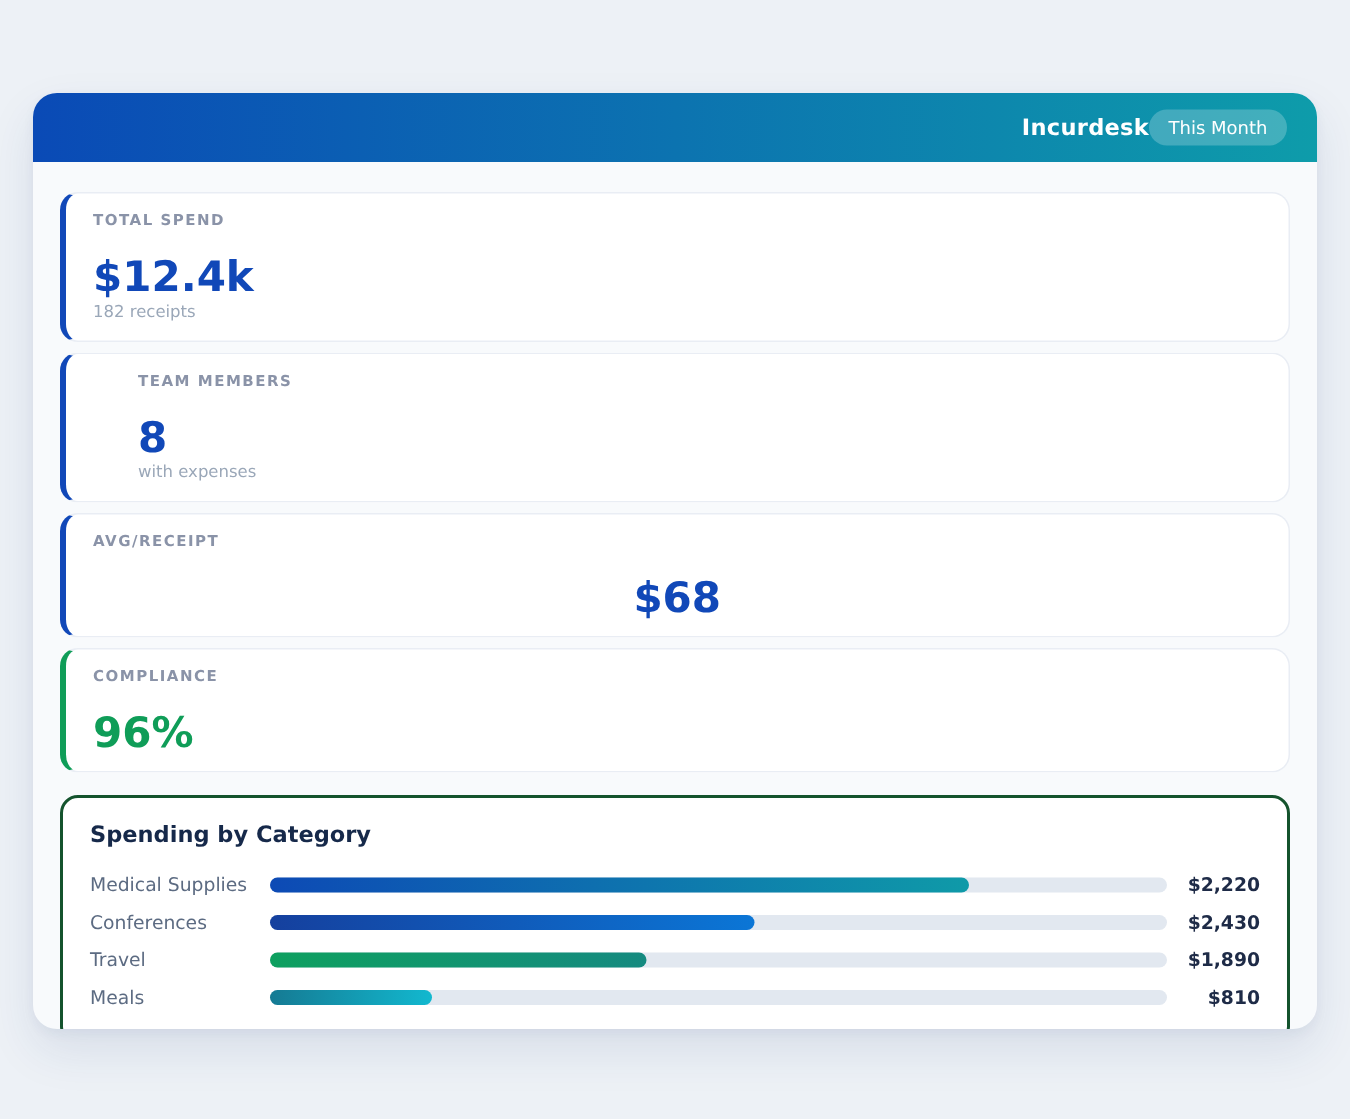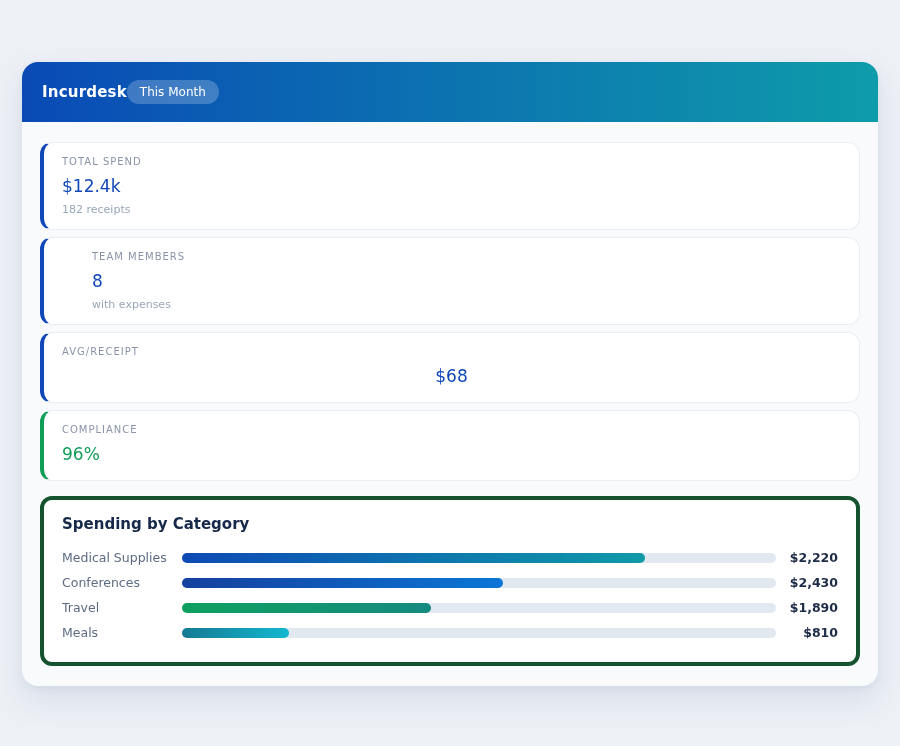--- a/index.html
+++ b/index.html
@@ -12,55 +12,55 @@
   }
   .app-window {
     position:absolute; left:22px; top:62px;
     width:856px; height:624px;
     background:#f8fafc;
     border-radius:16px;
     box-shadow:0 14px 32px rgba(30,60,120,0.10), 0 3px 8px rgba(30,60,120,0.05);
     overflow:hidden;
   }
   .header {
-    height:60px;
+    height:46px;
     background:linear-gradient(90deg,#0a4ab6 0%,#0e9caa 100%);
-    display:flex; align-items:center; justify-content:flex-start;
+    display:flex; align-items:center; justify-content:flex-end;
     padding:0 20px;
   }
   .app-title { color:#ffffff; font-size:15px; font-weight:bold; letter-spacing:0.2px; }
   .period-badge {
     background:rgba(255,255,255,0.22);
     color:#ffffff; font-size:12px; font-weight:normal;
     padding:5px 13px; border-radius:999px;
     border:none; cursor:pointer;
     font-family:inherit;
   }
   .content { padding:20px 18px 22px; }
   .stat-card {
     background:#ffffff;
     border:1px solid #e9edf4;
     border-left:4px solid #1148b8;
     border-radius:12px;
     padding:12px 18px;
     margin-bottom:7px;
   }
   .stat-label {
-    font-size:10px; font-weight:normal; color:#8a93a8;
+    font-size:10px; font-weight:bold; color:#8a93a8;
     text-transform:uppercase; letter-spacing:1px;
     line-height:13px;
   }
   .stat-value {
-    font-size:17px; font-weight:normal; color:#1148b8;
-    line-height:27px; margin-top:5px;
+    font-size:28px; font-weight:bold; color:#1148b8;
+    line-height:27px; margin-top:17px;
   }
   .stat-sub { font-size:11px; color:#9aa7b8; line-height:14px; margin-top:3px; }
   .chart-card {
     background:#ffffff;
-    border:4px solid #14532d;
+    border:2px solid #14532d;
     border-radius:12px;
     padding:15px 18px 17px;
     margin-top:15px;
   }
   .chart-title { font-size:15px; font-weight:bold; color:#16294a; margin-bottom:12px; }
   .chart-row { display:flex; align-items:center; height:25px; }
   .chart-label { width:120px; font-size:12.5px; color:#5c6b82; }
   .chart-track {
     flex:1; height:10px; border-radius:999px; background:#e2e8f0;
     position:relative;

